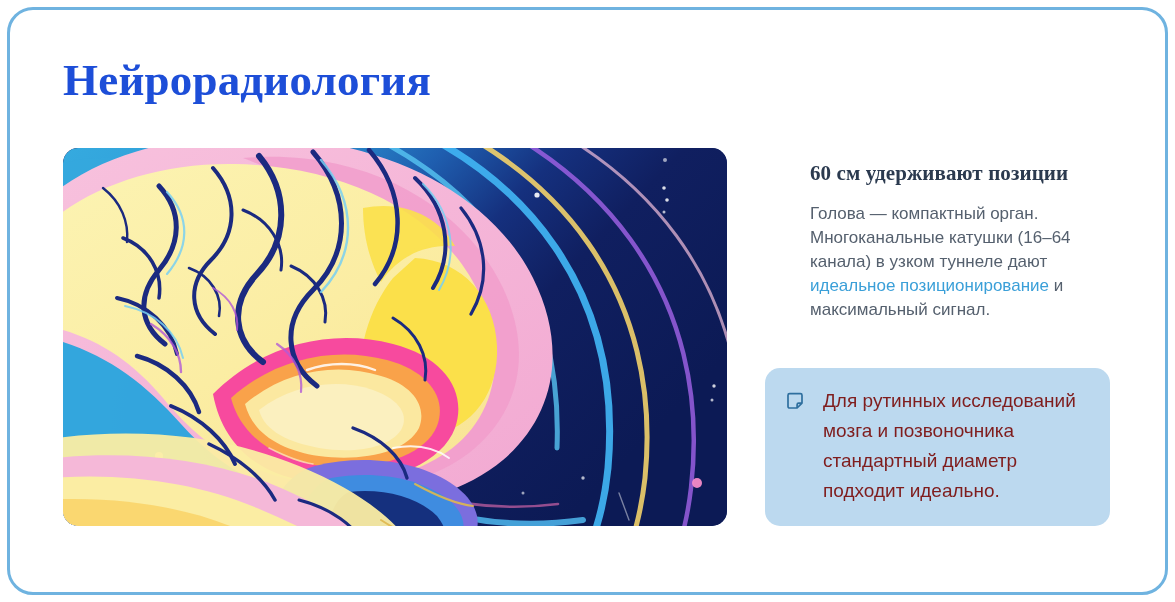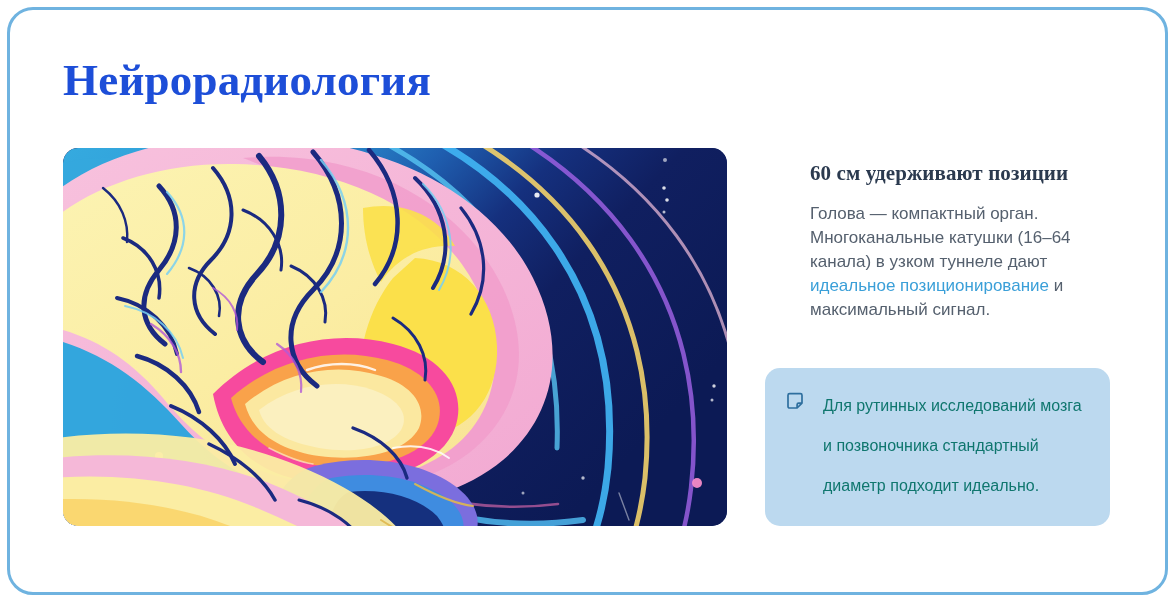--- a/index.html
+++ b/index.html
@@ -110,23 +110,23 @@
   }
   .callout-icon {
     flex: 0 0 auto;
     width: 20px;
     height: 20px;
     margin-top: 5px;
   }
   .callout-icon svg { display: block; }
   .callout-text {
     font-family: "Liberation Sans", sans-serif;
-    font-size: 16px;
-    line-height: 40px;
-    color: #0f766e;
+    font-size: 19px;
+    line-height: 30px;
+    color: #7f1d1d;
     max-width: 262px;
   }
 </style>
 </head>
 <body>
 
 <div class="slide">
 
   <div class="frame"></div>
 

